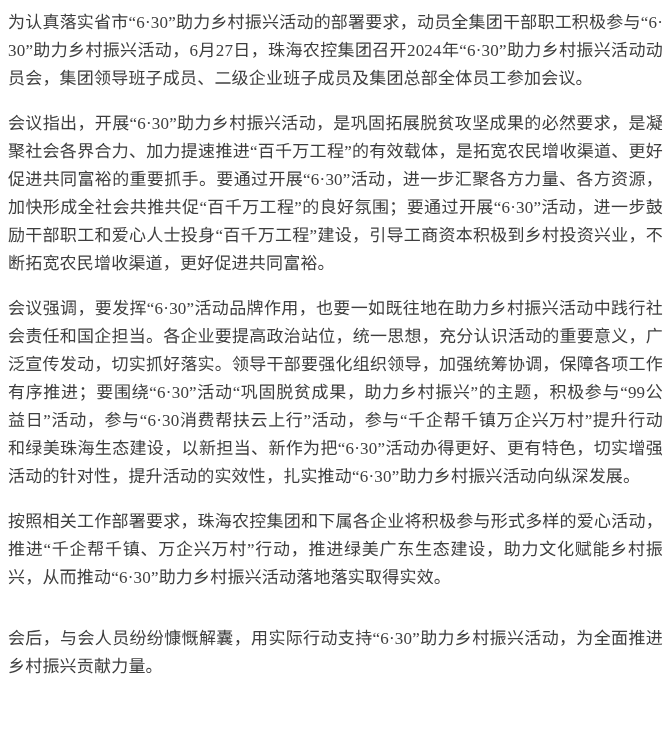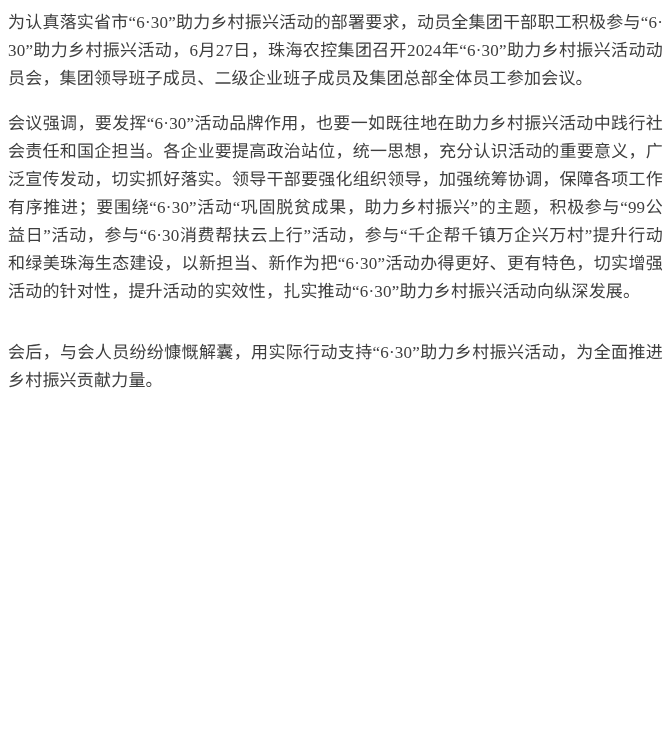--- a/index.html
+++ b/index.html
@@ -31,15 +31,17 @@
   main.article-body p.para:last-child {
     margin-bottom: 0;
     margin-top: 33px;
   }
 </style>
 </head>
 <body>
 
 <main class="article-body">
   <p class="para">为认真落实省市“6·30”助力乡村振兴活动的部署要求，动员全集团干部职工积极参与“6·30”助力乡村振兴活动，6月27日，珠海农控集团召开2024年“6·30”助力乡村振兴活动动员会，集团领导班子成员、二级企业班子成员及集团总部全体员工参加会议。</p>
+  <p class="para">会议指出，开展“6·30”助力乡村振兴活动，是巩固拓展脱贫攻坚成果的必然要求，是凝聚社会各界合力、加力提速推进“百千万工程”的有效载体，是拓宽农民增收渠道、更好促进共同富裕的重要抓手。要通过开展“6·30”活动，进一步汇聚各方力量、各方资源，加快形成全社会共推共促“百千万工程”的良好氛围；要通过开展“6·30”活动，进一步鼓励干部职工和爱心人士投身“百千万工程”建设，引导工商资本积极到乡村投资兴业，不断拓宽农民增收渠道，更好促进共同富裕。</p>
   <p class="para">会议强调，要发挥“6·30”活动品牌作用，也要一如既往地在助力乡村振兴活动中践行社会责任和国企担当。各企业要提高政治站位，统一思想，充分认识活动的重要意义，广泛宣传发动，切实抓好落实。领导干部要强化组织领导，加强统筹协调，保障各项工作有序推进；要围绕“6·30”活动“巩固脱贫成果，助力乡村振兴”的主题，积极参与“99公益日”活动，参与“6·30消费帮扶云上行”活动，参与“千企帮千镇万企兴万村”提升行动和绿美珠海生态建设，以新担当、新作为把“6·30”活动办得更好、更有特色，切实增强活动的针对性，提升活动的实效性，扎实推动“6·30”助力乡村振兴活动向纵深发展。</p>
+  <p class="para">按照相关工作部署要求，珠海农控集团和下属各企业将积极参与形式多样的爱心活动，推进“千企帮千镇、万企兴万村”行动，推进绿美广东生态建设，助力文化赋能乡村振兴，从而推动“6·30”助力乡村振兴活动落地落实取得实效。</p>
   <p class="para">会后，与会人员纷纷慷慨解囊，用实际行动支持“6·30”助力乡村振兴活动，为全面推进乡村振兴贡献力量。</p>
 </main>
 
 </body></html>

